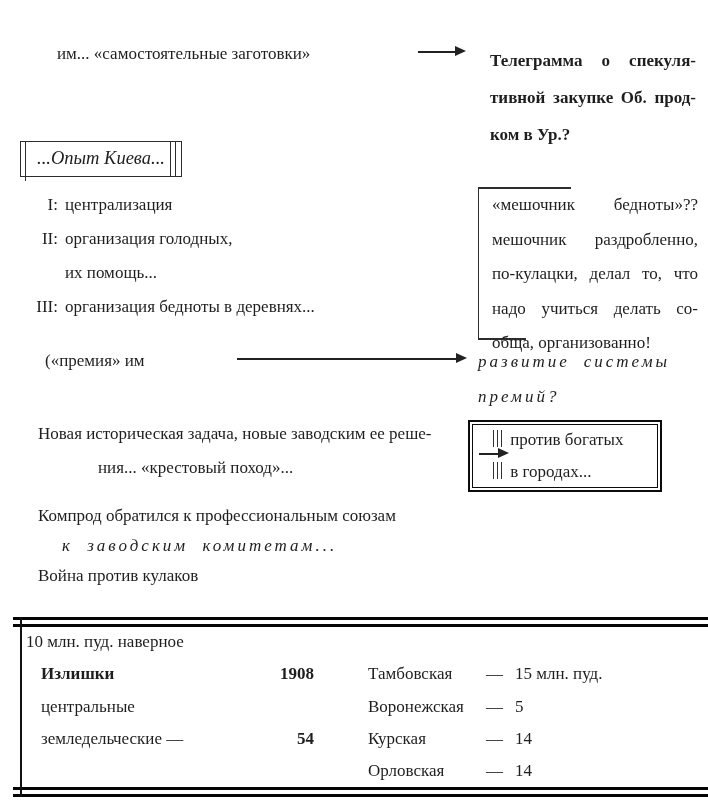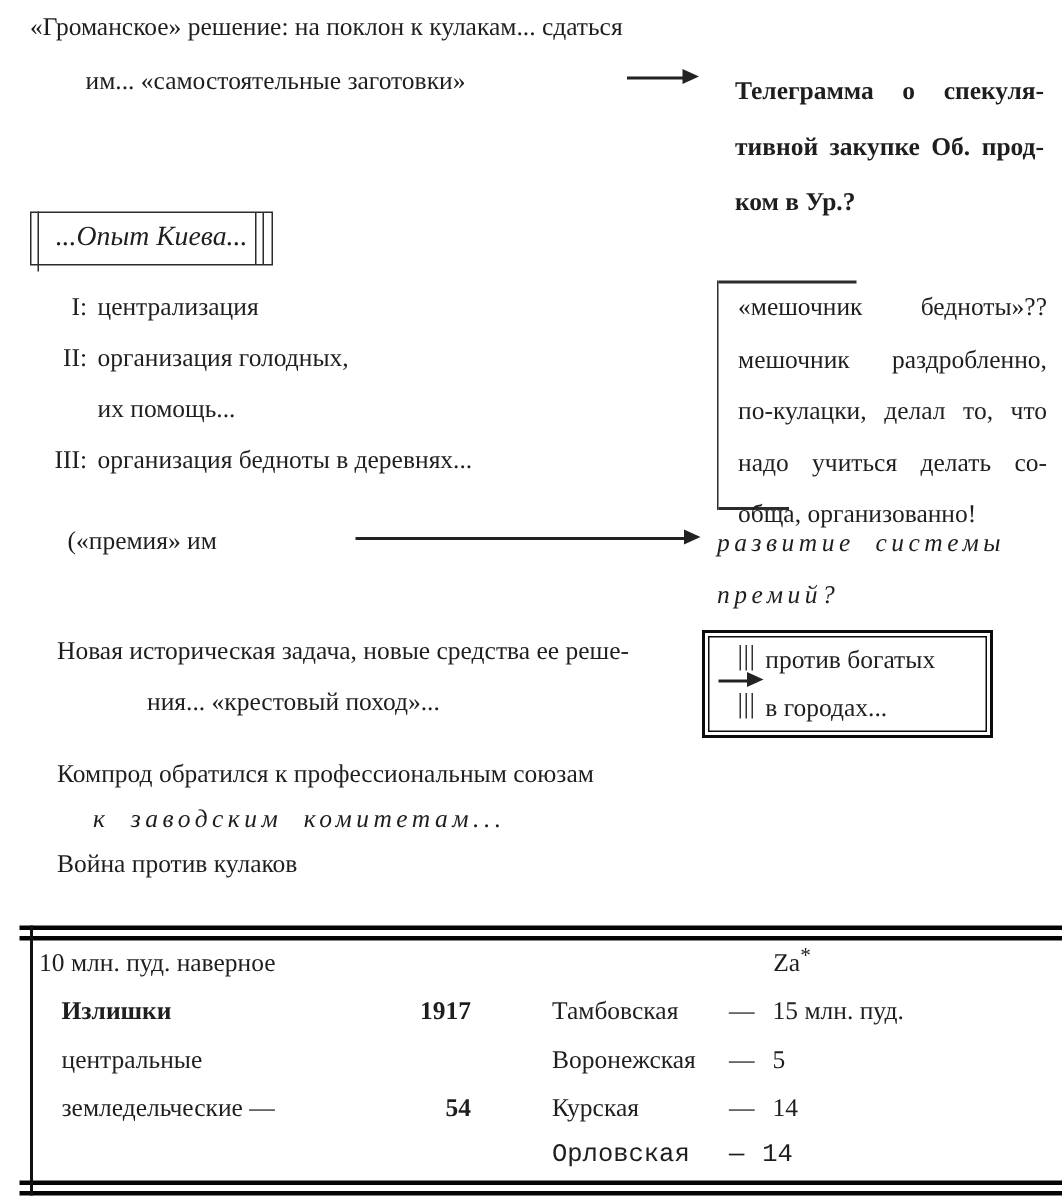--- a/index.html
+++ b/index.html
@@ -49,21 +49,20 @@
   .lh345 div{line-height:34.5px;}
 
   .roman{display:grid;grid-template-columns:30px auto;column-gap:7px;line-height:34px;}
   .roman .num{text-align:right;}
 </style>
 </head>
 <body>
 
 <div class="page">
 
-  <div class="abs" style="left:20px;top:8px;width:450px;">«Громанское» решение: на поклон к кулакам... сдаться</div>
   <div class="abs" style="left:57px;top:44px;width:420px;">им... «самостоятельные заготовки»</div>
 
   <div class="arrow" style="left:418px;top:52px;width:48px;">
     <span class="shaft"></span>
     <span class="head"></span>
   </div>
 
   <div class="abs lh37" style="left:490px;top:42px;width:206px;">
     <div class="just">Телеграмма о спекуля-</div>
     <div class="just">тивной закупке Об. прод-</div>
@@ -103,21 +102,21 @@
   <div class="abs" style="left:45px;top:351px;">(«премия» им</div>
   <div class="arrow" style="left:237px;top:359px;width:230px;">
     <span class="shaft"></span>
     <span class="head"></span>
   </div>
   <div class="abs ital sp" style="left:478px;top:344px;width:192px;line-height:35px;">
     <div class="just">развитие системы</div>
     <div>премий?</div>
   </div>
 
-  <div class="abs" style="left:38px;top:424px;width:440px;">Новая историческая задача, новые средства ее реше-</div>
+  <div class="abs" style="left:38px;top:424px;width:440px;">Новая историческая задача, новые заводским ее реше-</div>
   <div class="abs" style="left:72px;top:458px;width:400px;margin-left:26px;">ния... «крестовый поход»...</div>
 
   <div class="abs dbox-outer" style="left:468px;top:420px;width:186px;height:64px;">
     <div class="dbox-inner">
       <div style="position:absolute;left:20px;top:3px;white-space:nowrap;">
         <span class="vbars">
             <i></i>
             <i></i>
             <i></i>
           </span><span>против богатых</span>
@@ -141,43 +140,42 @@
   <div class="abs" style="left:38px;top:566px;width:300px;">Война против кулаков</div>
 
   <div class="abs" style="left:13px;top:617px;width:708px;height:180px;">
     <div class="rule" style="top:0;"></div>
     <div class="rule" style="top:6.5px;"></div>
     <div class="rule" style="top:170px;"></div>
     <div class="rule" style="top:176.5px;"></div>
     <div class="tvline" style="left:7px;top:0;height:180px;"></div>
 
     <div style="position:absolute;left:13px;top:15px;">10 млн. пуд. наверное</div>
-    <div style="position:absolute;left:455px;top:12px;width:120px;text-align:center;"><span>Za</span><sup>*</sup></div>
 
     <div style="position:absolute;left:28px;top:47px;font-weight:bold;">Излишки</div>
-    <div class="bold" style="position:absolute;left:205px;top:47px;width:96px;text-align:right;">1917</div>
+    <div class="bold" style="position:absolute;left:205px;top:47px;width:96px;text-align:right;">1908</div>
     <div style="position:absolute;left:28px;top:80px;">центральные</div>
     <div style="position:absolute;left:28px;top:112px;">земледельческие —</div>
     <div class="bold" style="position:absolute;left:205px;top:112px;width:96px;text-align:right;">54</div>
 
     <div class="rrow" style="position:absolute;left:355px;top:47px;">
       <span class="rname">Тамбовская</span>
       <span class="rdash">—</span>
       <span class="rval">15 млн. пуд.</span>
     </div>
     <div class="rrow" style="position:absolute;left:355px;top:80px;">
       <span class="rname">Воронежская</span>
       <span class="rdash">—</span>
       <span class="rval">5</span>
     </div>
     <div class="rrow" style="position:absolute;left:355px;top:112px;">
       <span class="rname">Курская</span>
       <span class="rdash">—</span>
       <span class="rval">14</span>
     </div>
-    <div class="rrow" style="position:absolute;left:355px;top:144px;font-family:Liberation Mono, monospace;">
+    <div class="rrow" style="position:absolute;left:355px;top:144px;">
       <span class="rname">Орловская</span>
       <span class="rdash">—</span>
       <span class="rval">14</span>
     </div>
   </div>
 
 </div>
 
 </body></html>

